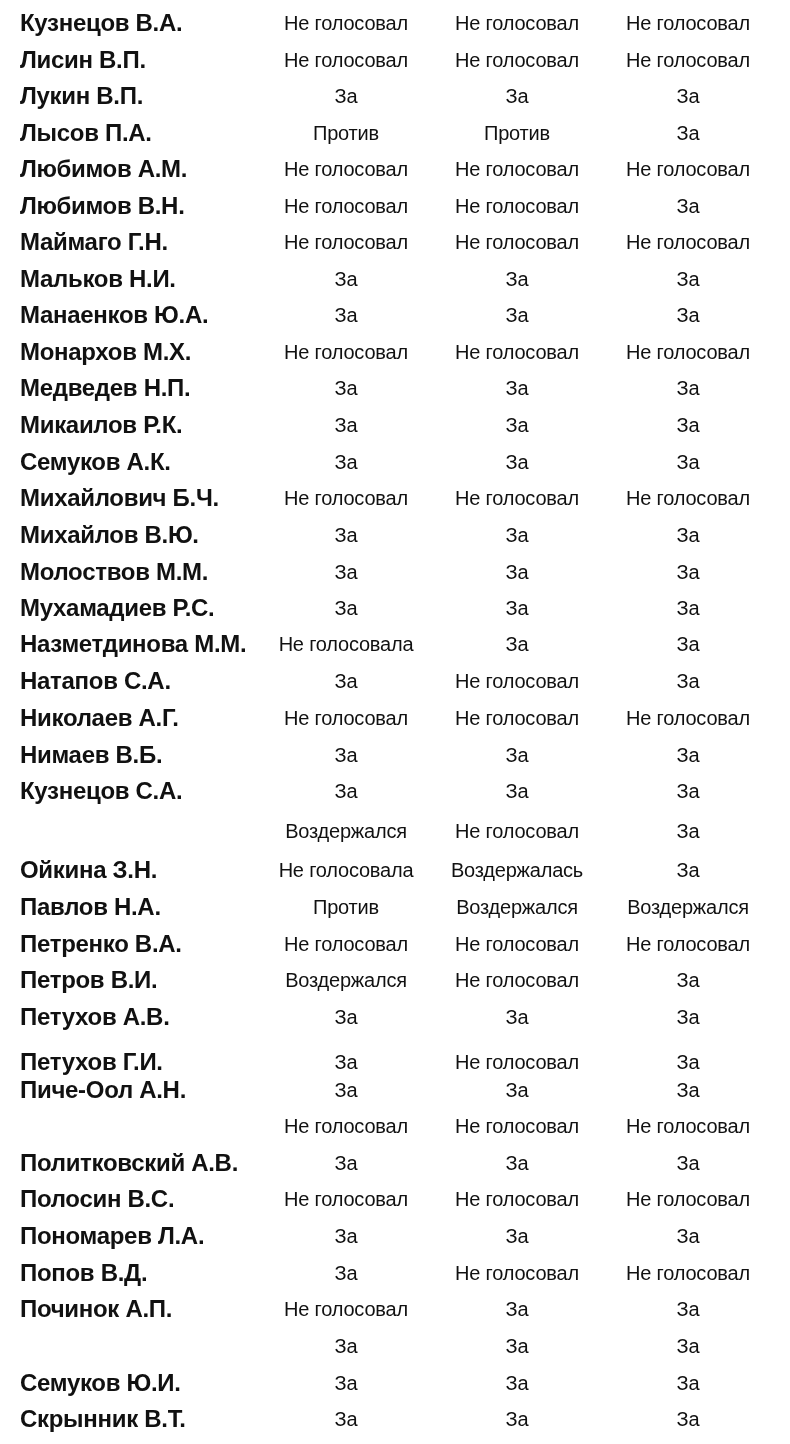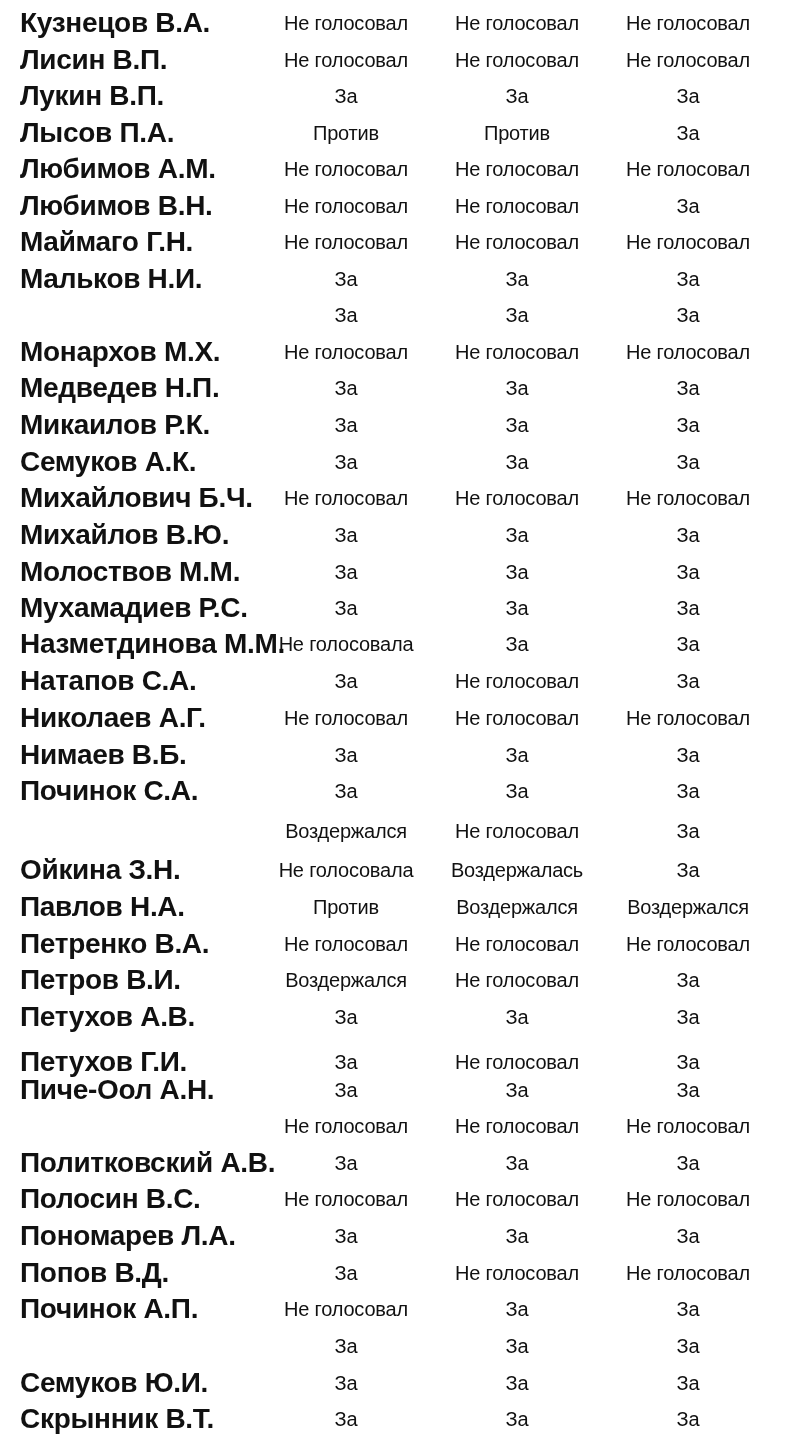--- a/index.html
+++ b/index.html
@@ -1,20 +1,20 @@
 <!DOCTYPE html>
 <html><head>
 <meta charset="utf-8">
 <style>
   html, body { margin: 0; padding: 0; background: #ffffff; }
   body { width: 790px; height: 1444px; position: relative; overflow: hidden;
          font-family: "Liberation Sans", "DejaVu Sans", sans-serif; color: #111; }
   #rows { position: absolute; left: 0; top: 0; width: 790px; }
   .row { position: absolute; left: 0; width: 790px; height: 30px; }
-  .name { position: absolute; left: 20px; top: 0; font-weight: bold; font-size: 28px;
+  .name { position: absolute; left: 20px; top: 0; font-weight: bold; font-size: 24px;
           line-height: 30px; white-space: nowrap; letter-spacing: -0.3px; }
   .vote { position: absolute; top: 0; font-size: 20px; line-height: 30px;
           white-space: nowrap; text-align: center; width: 170px; letter-spacing: -0.2px; }
   .v1 { left: 261px; }
   .v2 { left: 432px; }
   .v3 { left: 603px; }
 </style>
 </head>
 <body>
 
@@ -61,20 +61,21 @@
       <span class="vote v2">Не голосовал</span>
       <span class="vote v3">Не голосовал</span>
     </div>
     <div class="row" style="top: 264px;">
       <span class="name">Мальков Н.И.</span>
       <span class="vote v1">За</span>
       <span class="vote v2">За</span>
       <span class="vote v3">За</span>
     </div>
     <div class="row" style="top: 300px;">
+      <span class="name">Манаенков Ю.А.</span>
       <span class="vote v1">За</span>
       <span class="vote v2">За</span>
       <span class="vote v3">За</span>
     </div>
     <div class="row" style="top: 337px;">
       <span class="name">Монархов М.Х.</span>
       <span class="vote v1">Не голосовал</span>
       <span class="vote v2">Не голосовал</span>
       <span class="vote v3">Не голосовал</span>
     </div>
@@ -138,21 +139,21 @@
       <span class="vote v2">Не голосовал</span>
       <span class="vote v3">Не голосовал</span>
     </div>
     <div class="row" style="top: 740px;">
       <span class="name">Нимаев В.Б.</span>
       <span class="vote v1">За</span>
       <span class="vote v2">За</span>
       <span class="vote v3">За</span>
     </div>
     <div class="row" style="top: 776px;">
-      <span class="name">Починок С.А.</span>
+      <span class="name">Кузнецов С.А.</span>
       <span class="vote v1">За</span>
       <span class="vote v2">За</span>
       <span class="vote v3">За</span>
     </div>
     <div class="row" style="top: 816px;">
       <span class="vote v1">Воздержался</span>
       <span class="vote v2">Не голосовал</span>
       <span class="vote v3">За</span>
     </div>
     <div class="row" style="top: 855px;">

